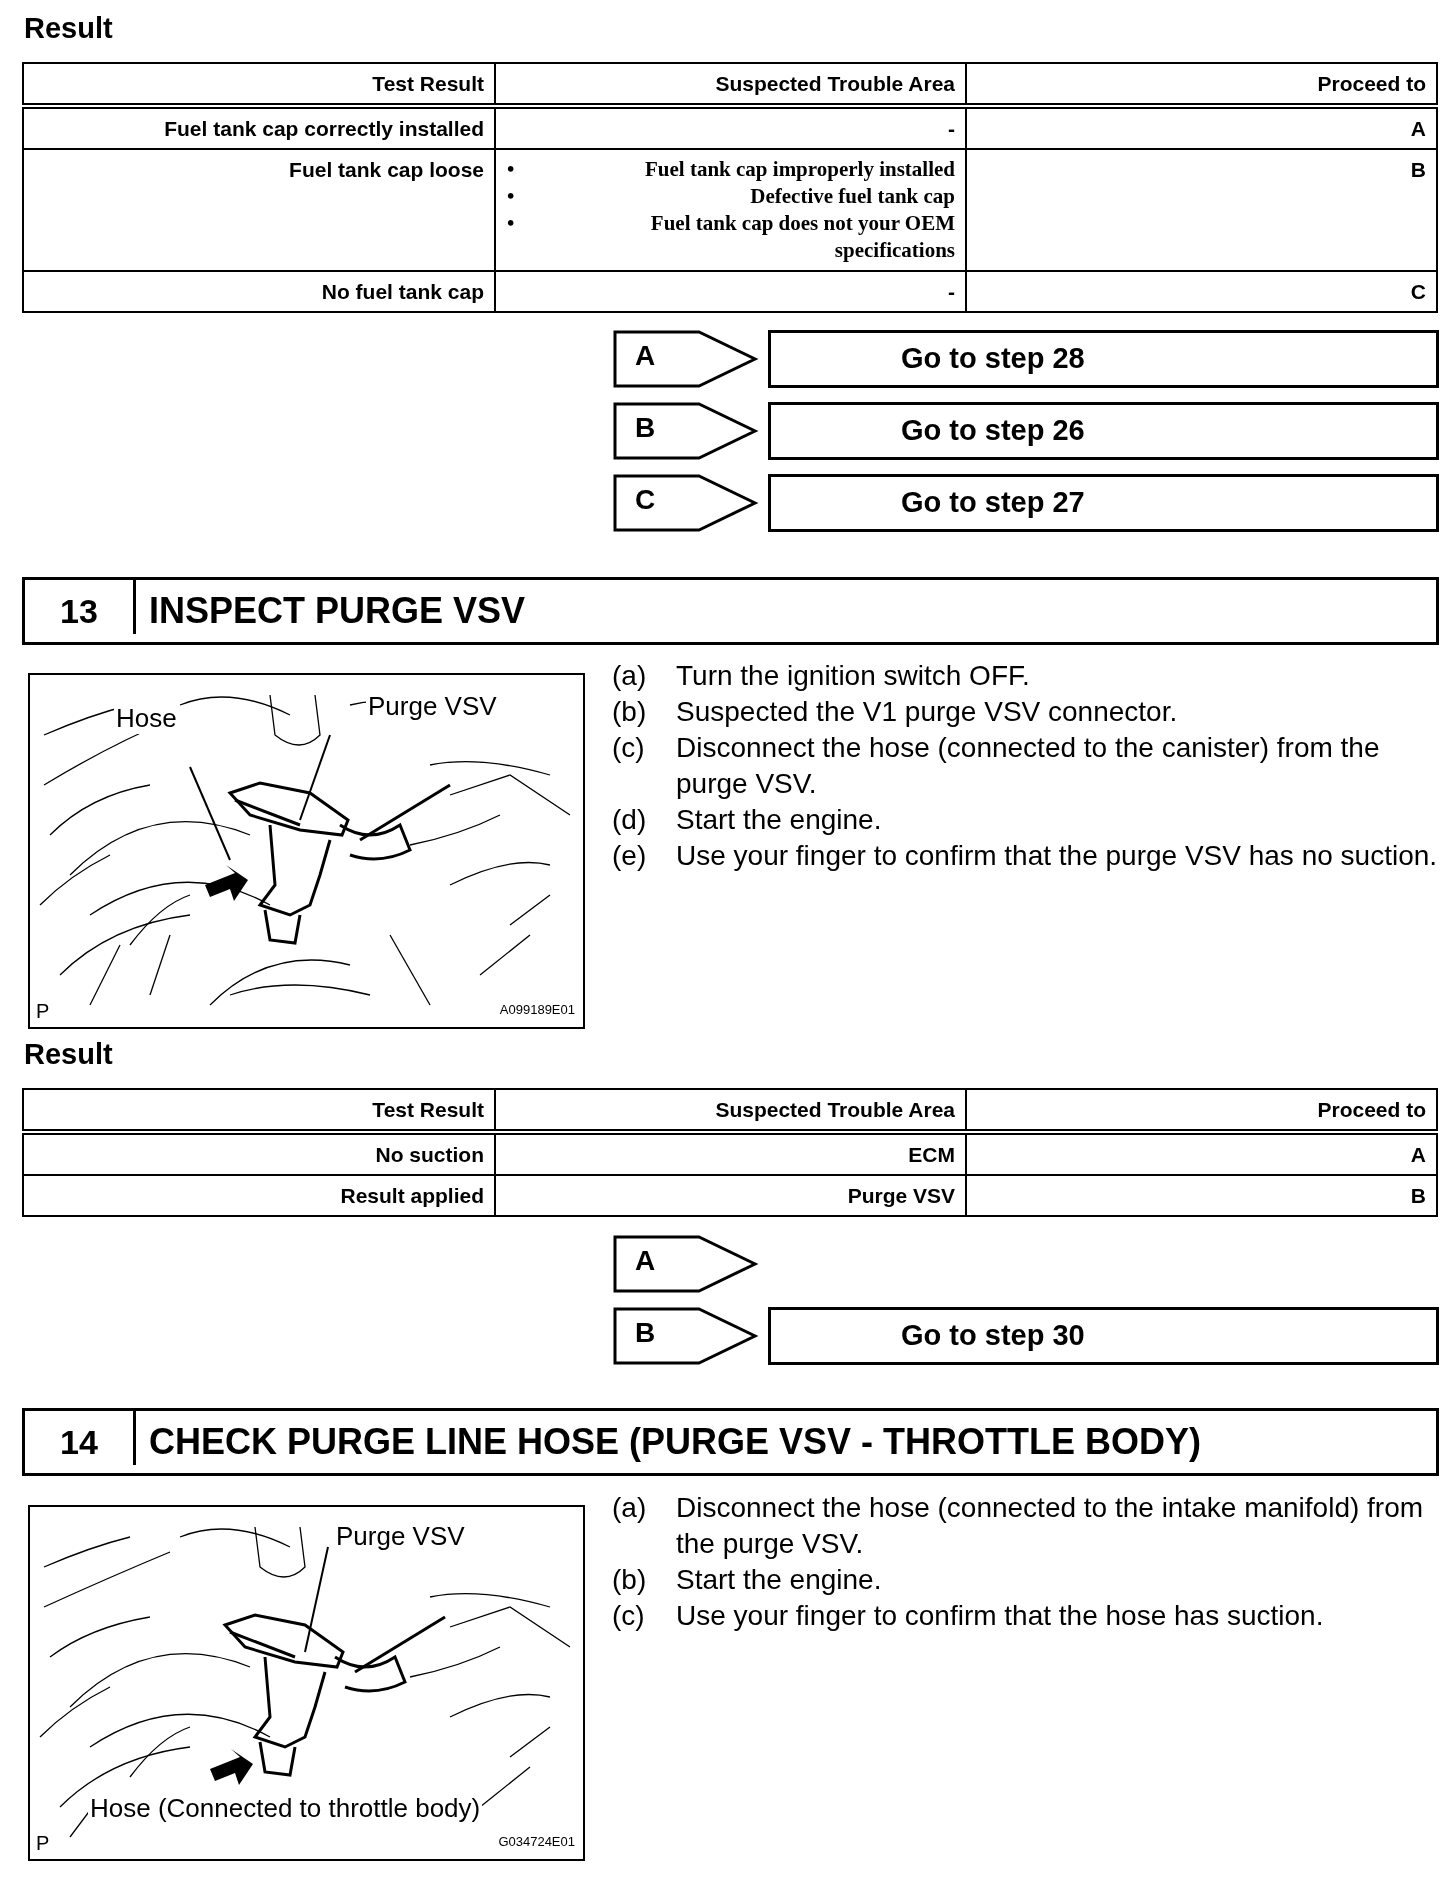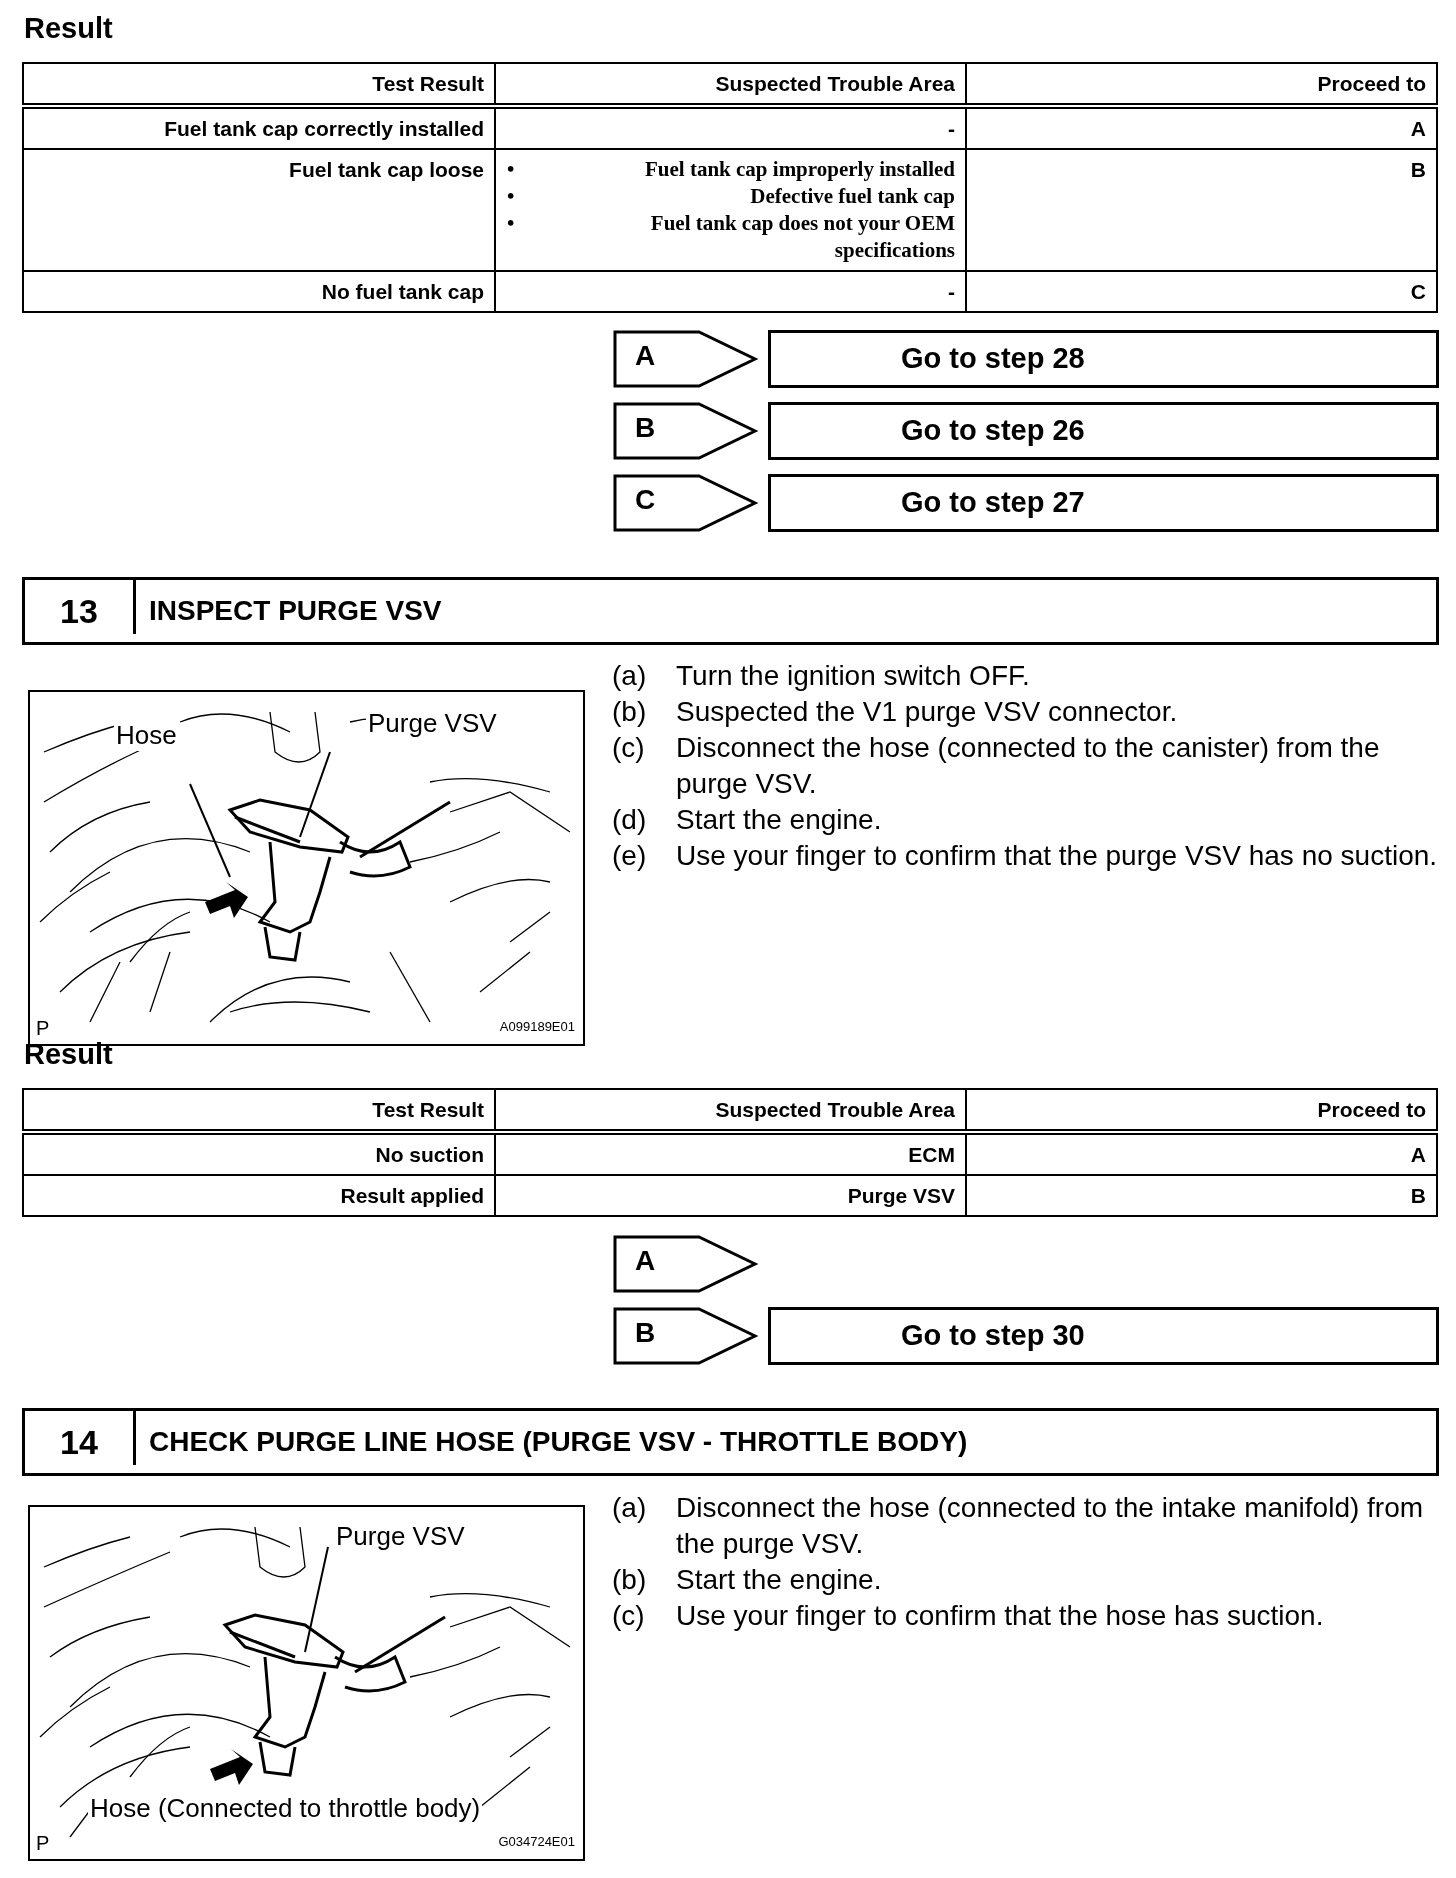--- a/index.html
+++ b/index.html
@@ -18,21 +18,21 @@
   .goto-row { position: absolute; left: 613px; width: 826px; height: 58px; }
   .goto-tag { position: absolute; left: 0; top: 0; width: 146px; height: 58px; }
   .goto-tag svg { position: absolute; left: 0; top: 0; }
   .goto-tag span { position: absolute; left: 22px; top: 10px; font-size: 28px; font-weight: bold; }
   .goto-box { position: absolute; left: 155px; top: 0; width: 665px; height: 52px;
               border: 3px solid #000; }
   .goto-box span { position: absolute; left: 130px; top: 9px; font-size: 29px; font-weight: bold; }
   .step-hdr { position: absolute; left: 22px; width: 1411px; height: 62px; border: 3px solid #000; }
   .step-num { position: absolute; left: 0; top: 0; width: 108px; height: 54px; border-right: 3px solid #000;
               font-size: 34px; font-weight: bold; text-align: center; line-height: 62px; }
-  .step-title { position: absolute; left: 124px; top: 0; line-height: 62px; font-size: 28px; font-weight: bold; }
+  .step-title { position: absolute; left: 124px; top: 0; line-height: 62px; font-size: 36px; font-weight: bold; }
   .figure { position: absolute; left: 28px; width: 553px; height: 352px; border: 2px solid #000; background: #fff; overflow: hidden; }
   .figure svg { position: absolute; left: 0; top: 0; }
   .fig-label { position: absolute; font-size: 26px; background: #fff; padding: 0 2px; }
   .fig-code { position: absolute; right: 8px; bottom: 10px; font-size: 13px; }
   .fig-p { position: absolute; left: 6px; bottom: 4px; font-size: 20px; }
   .instr { position: absolute; left: 612px; width: 830px; font-size: 28px; line-height: 36px; }
   .instr .item { position: relative; padding-left: 64px; }
   .instr .item .lbl { position: absolute; left: 0; top: 0; }
 </style>
 </head>
@@ -108,21 +108,21 @@
   <div class="goto-box">
       <span>Go to step 27</span>
     </div>
 </div>
 
 <div class="step-hdr" style="top:577px;">
   <div class="step-num">13</div>
   <div class="step-title">INSPECT PURGE VSV</div>
 </div>
 
-<div class="figure" style="top:690px;text-align:right;">
+<div class="figure" style="top:673px;text-align:right;">
   <svg width="553" height="352" viewBox="0 0 553 352" fill="none" stroke="#000" stroke-width="1.3">
     <path d="M14,60 Q60,40 100,30"></path>
       <path d="M14,110 Q80,70 140,45"></path>
       <path d="M20,160 Q60,120 120,110"></path>
     <path d="M40,200 Q120,120 220,160"></path>
       <path d="M60,240 Q150,180 240,230"></path>
       <path d="M10,230 Q40,200 80,180"></path>
     <path d="M150,30 Q200,10 260,40"></path>
       <path d="M240,20 L245,60 Q270,80 290,60 L285,20"></path>
     <path d="M320,30 Q360,20 400,40"></path>

